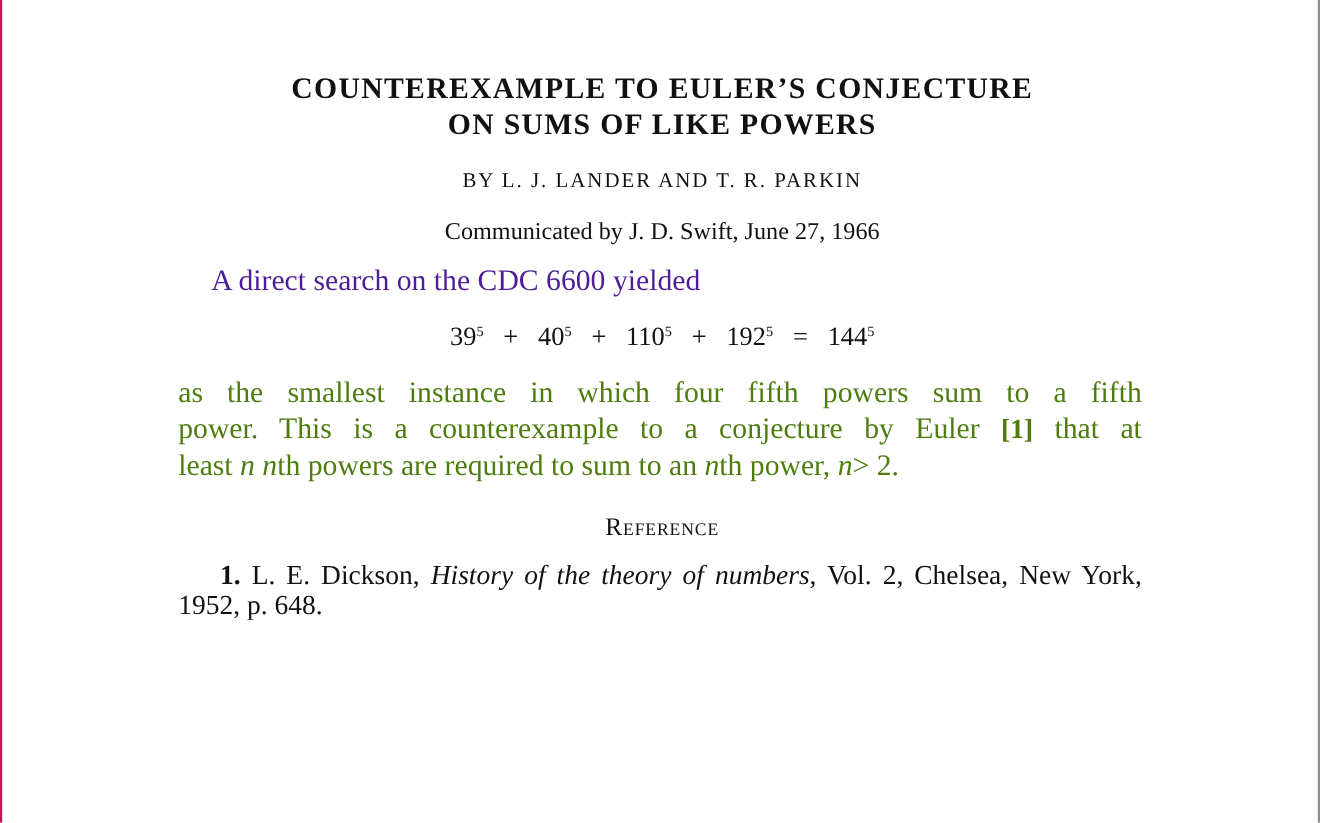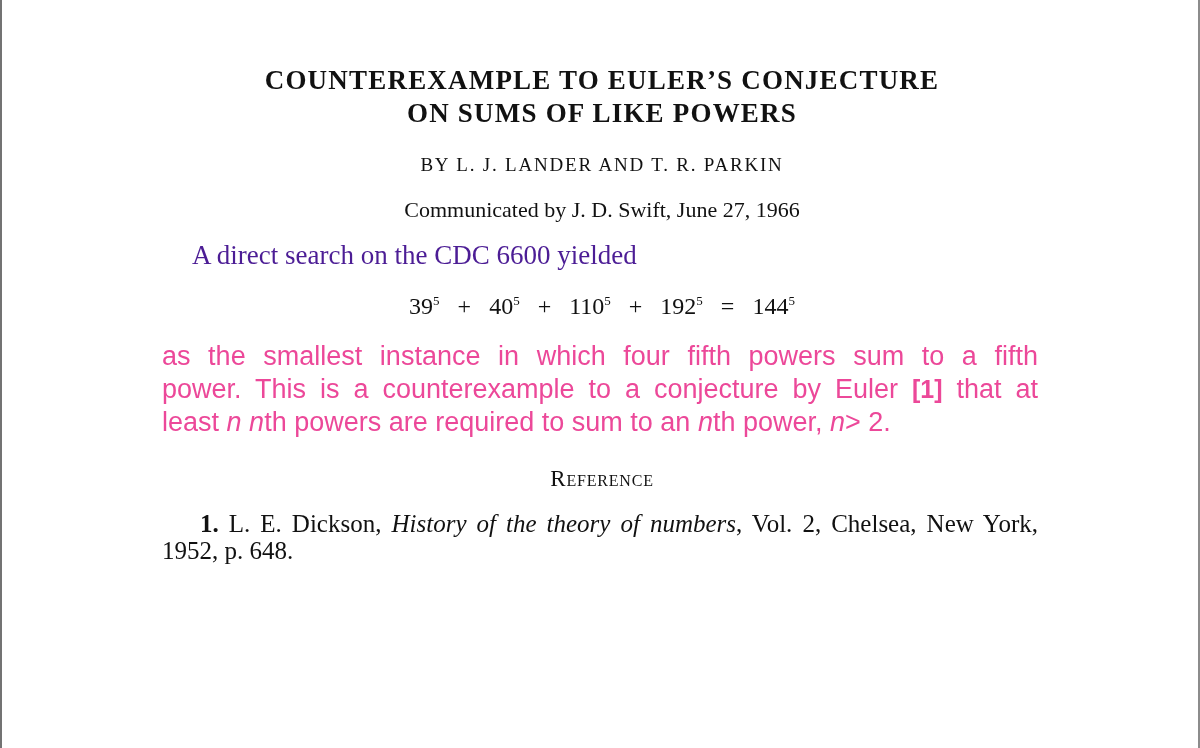--- a/index.html
+++ b/index.html
@@ -13,21 +13,21 @@
       position: relative;
       overflow: hidden;
       font-family: "DejaVu Serif", "Liberation Serif", serif;
       color: #111111;
     }
     .page {
       position: absolute;
       left: 0; top: 0;
       width: 1200px; height: 748px;
       box-sizing: border-box;
-      border-left: 2px solid #737373;
+      border-left: 2px solid #be185d;
       border-right: 2px solid #8c8c8c;
       background: #ffffff;
     }
     .title {
       position: absolute;
       left: 0; width: 1200px;
       text-align: center;
       font-family: "Liberation Serif", serif;
       font-weight: bold;
       font-size: 27px;
@@ -71,24 +71,24 @@
       word-spacing: 4px;
     }
     .equation sup {
       font-size: 13px;
       vertical-align: 9px;
     }
     .equation .op { padding: 0 8px; }
     .body-text {
       position: absolute;
       top: 340px; left: 160px; width: 876px;
-      font-family: Liberation Sans, sans-serif;
+      font-family: Liberation Serif, serif;
       font-size: 27px;
       line-height: 33px;
-      color: #ec4899;
+      color: #4d7c0f;
       text-align: justify;
     }
     .body-text .line { display: block; text-align: justify; text-align-last: justify; }
     .body-text .line.last { text-align-last: left; }
     .body-text i { font-style: italic; }
     .body-text .ref { font-weight: bold; font-size: 25px; }
     .ref-heading {
       position: absolute;
       top: 466px; left: 0; width: 1200px;
       text-align: center;

